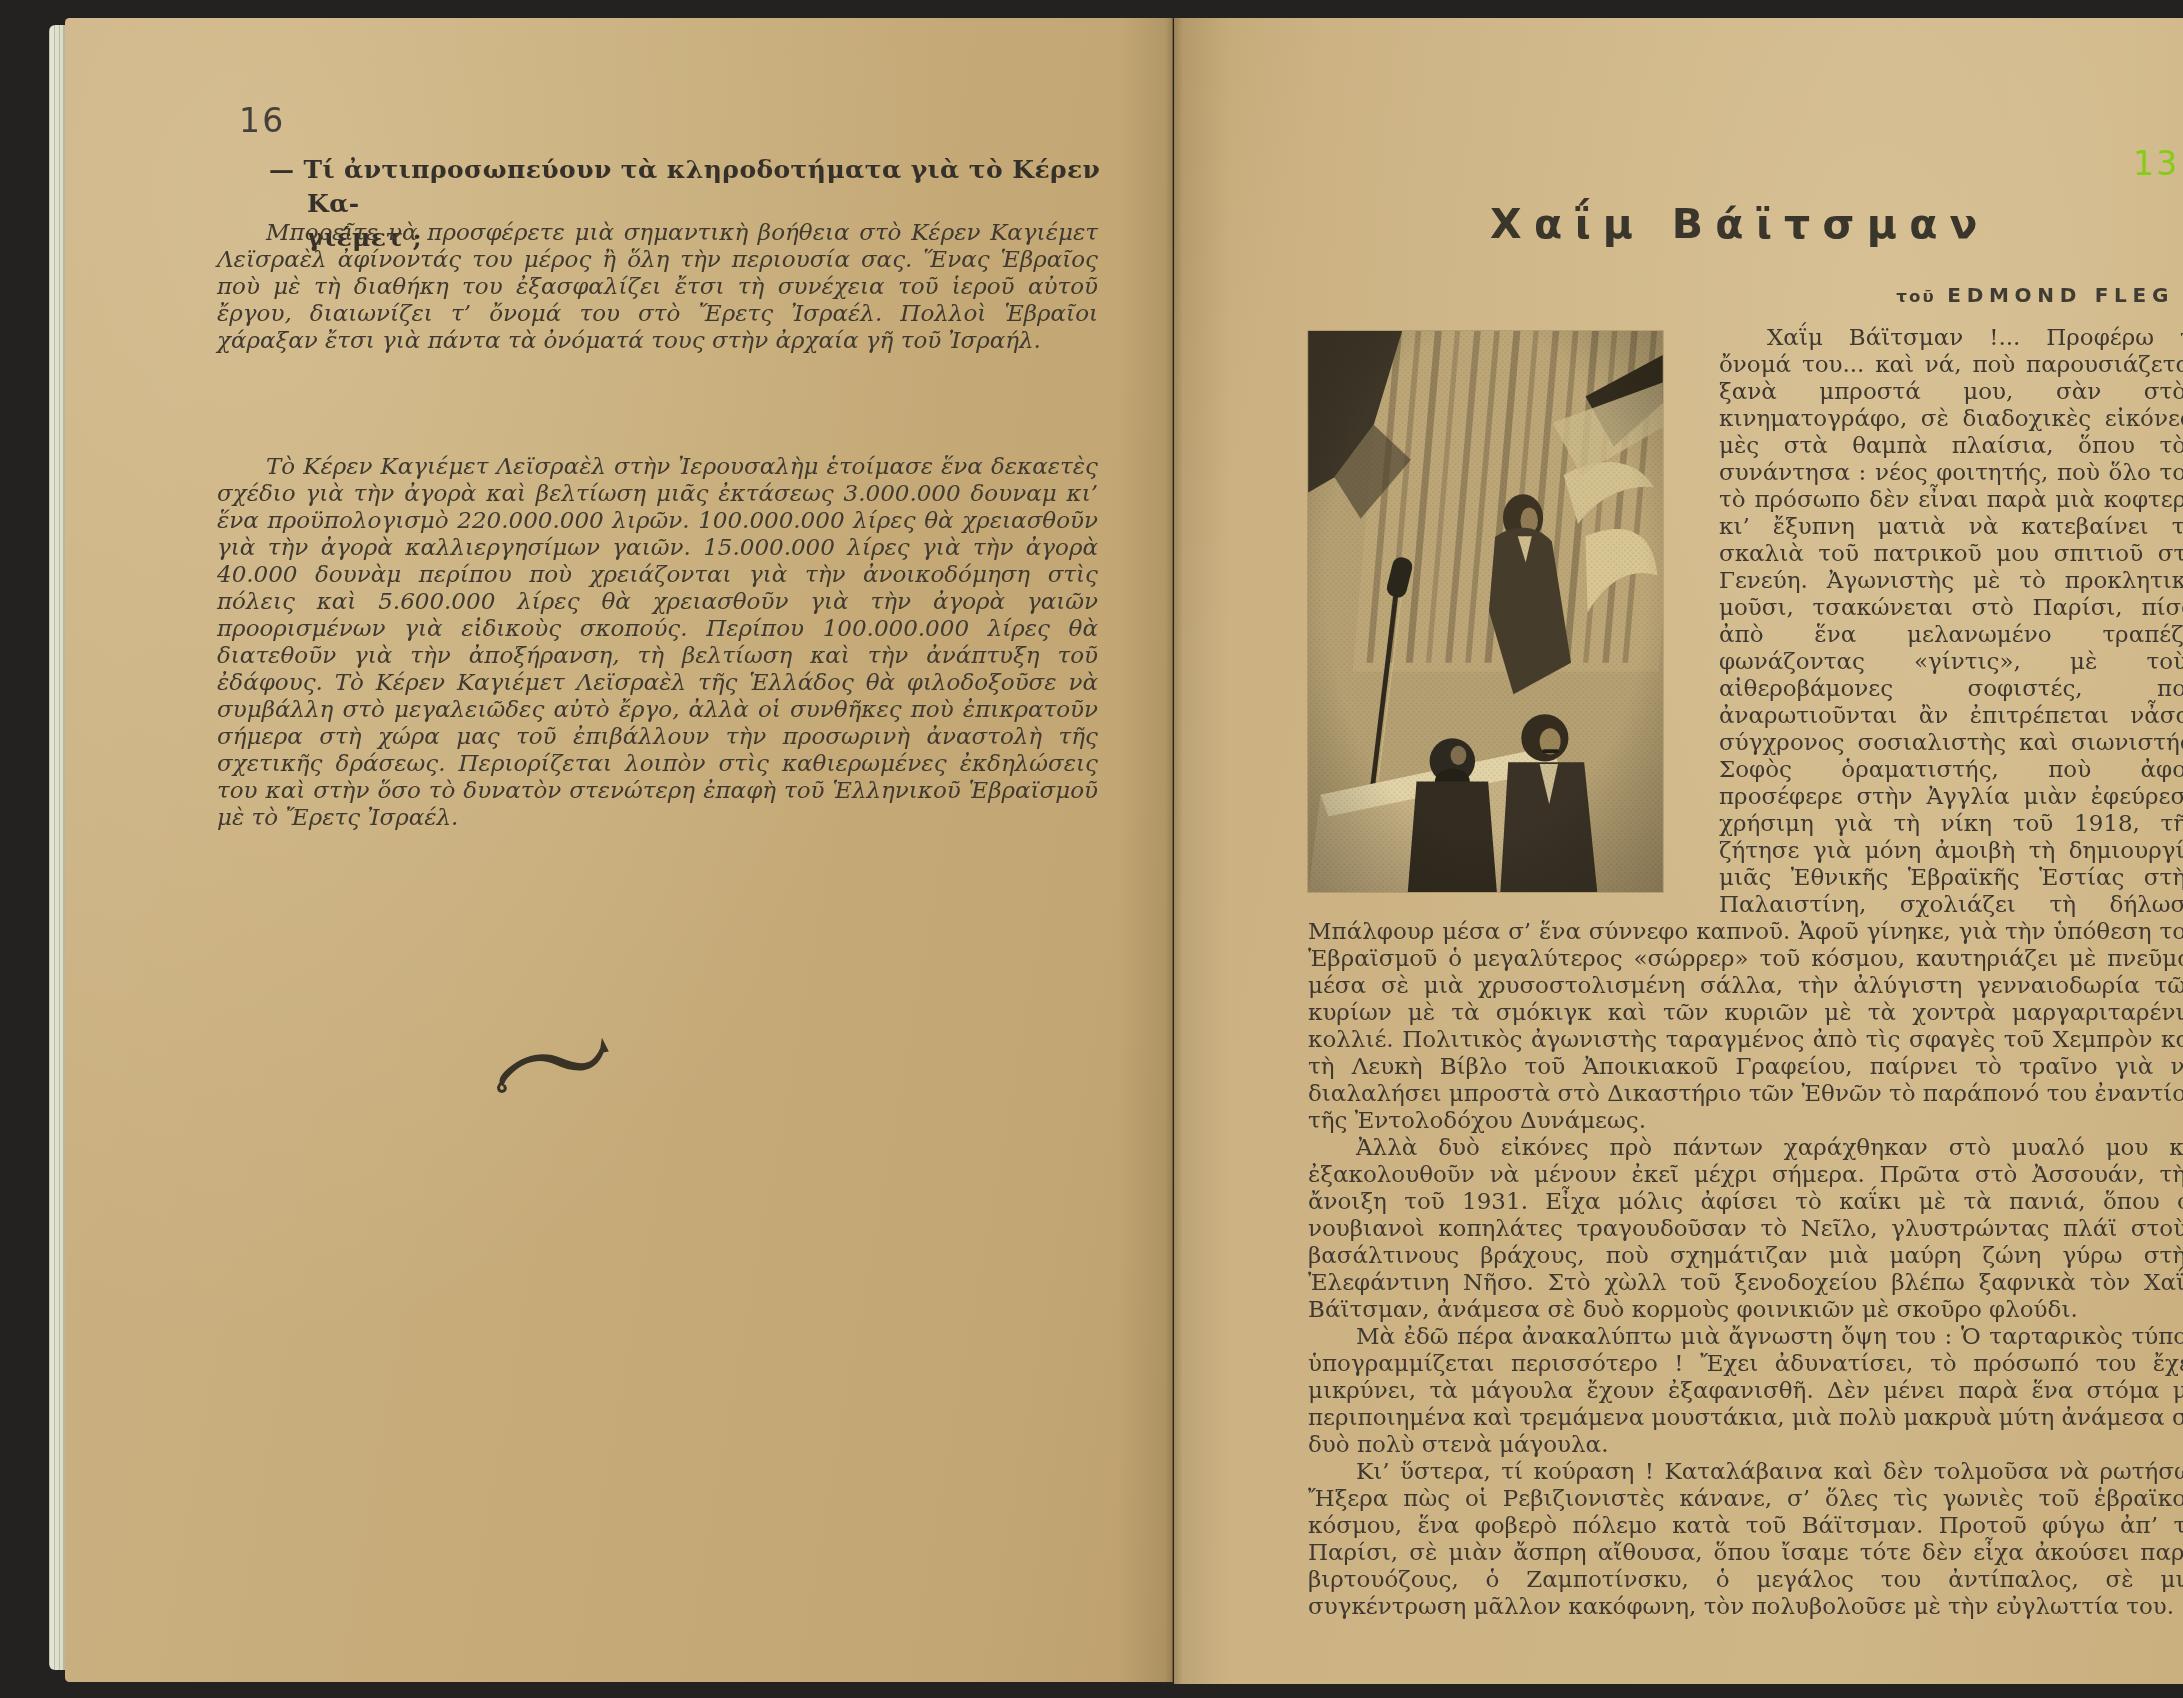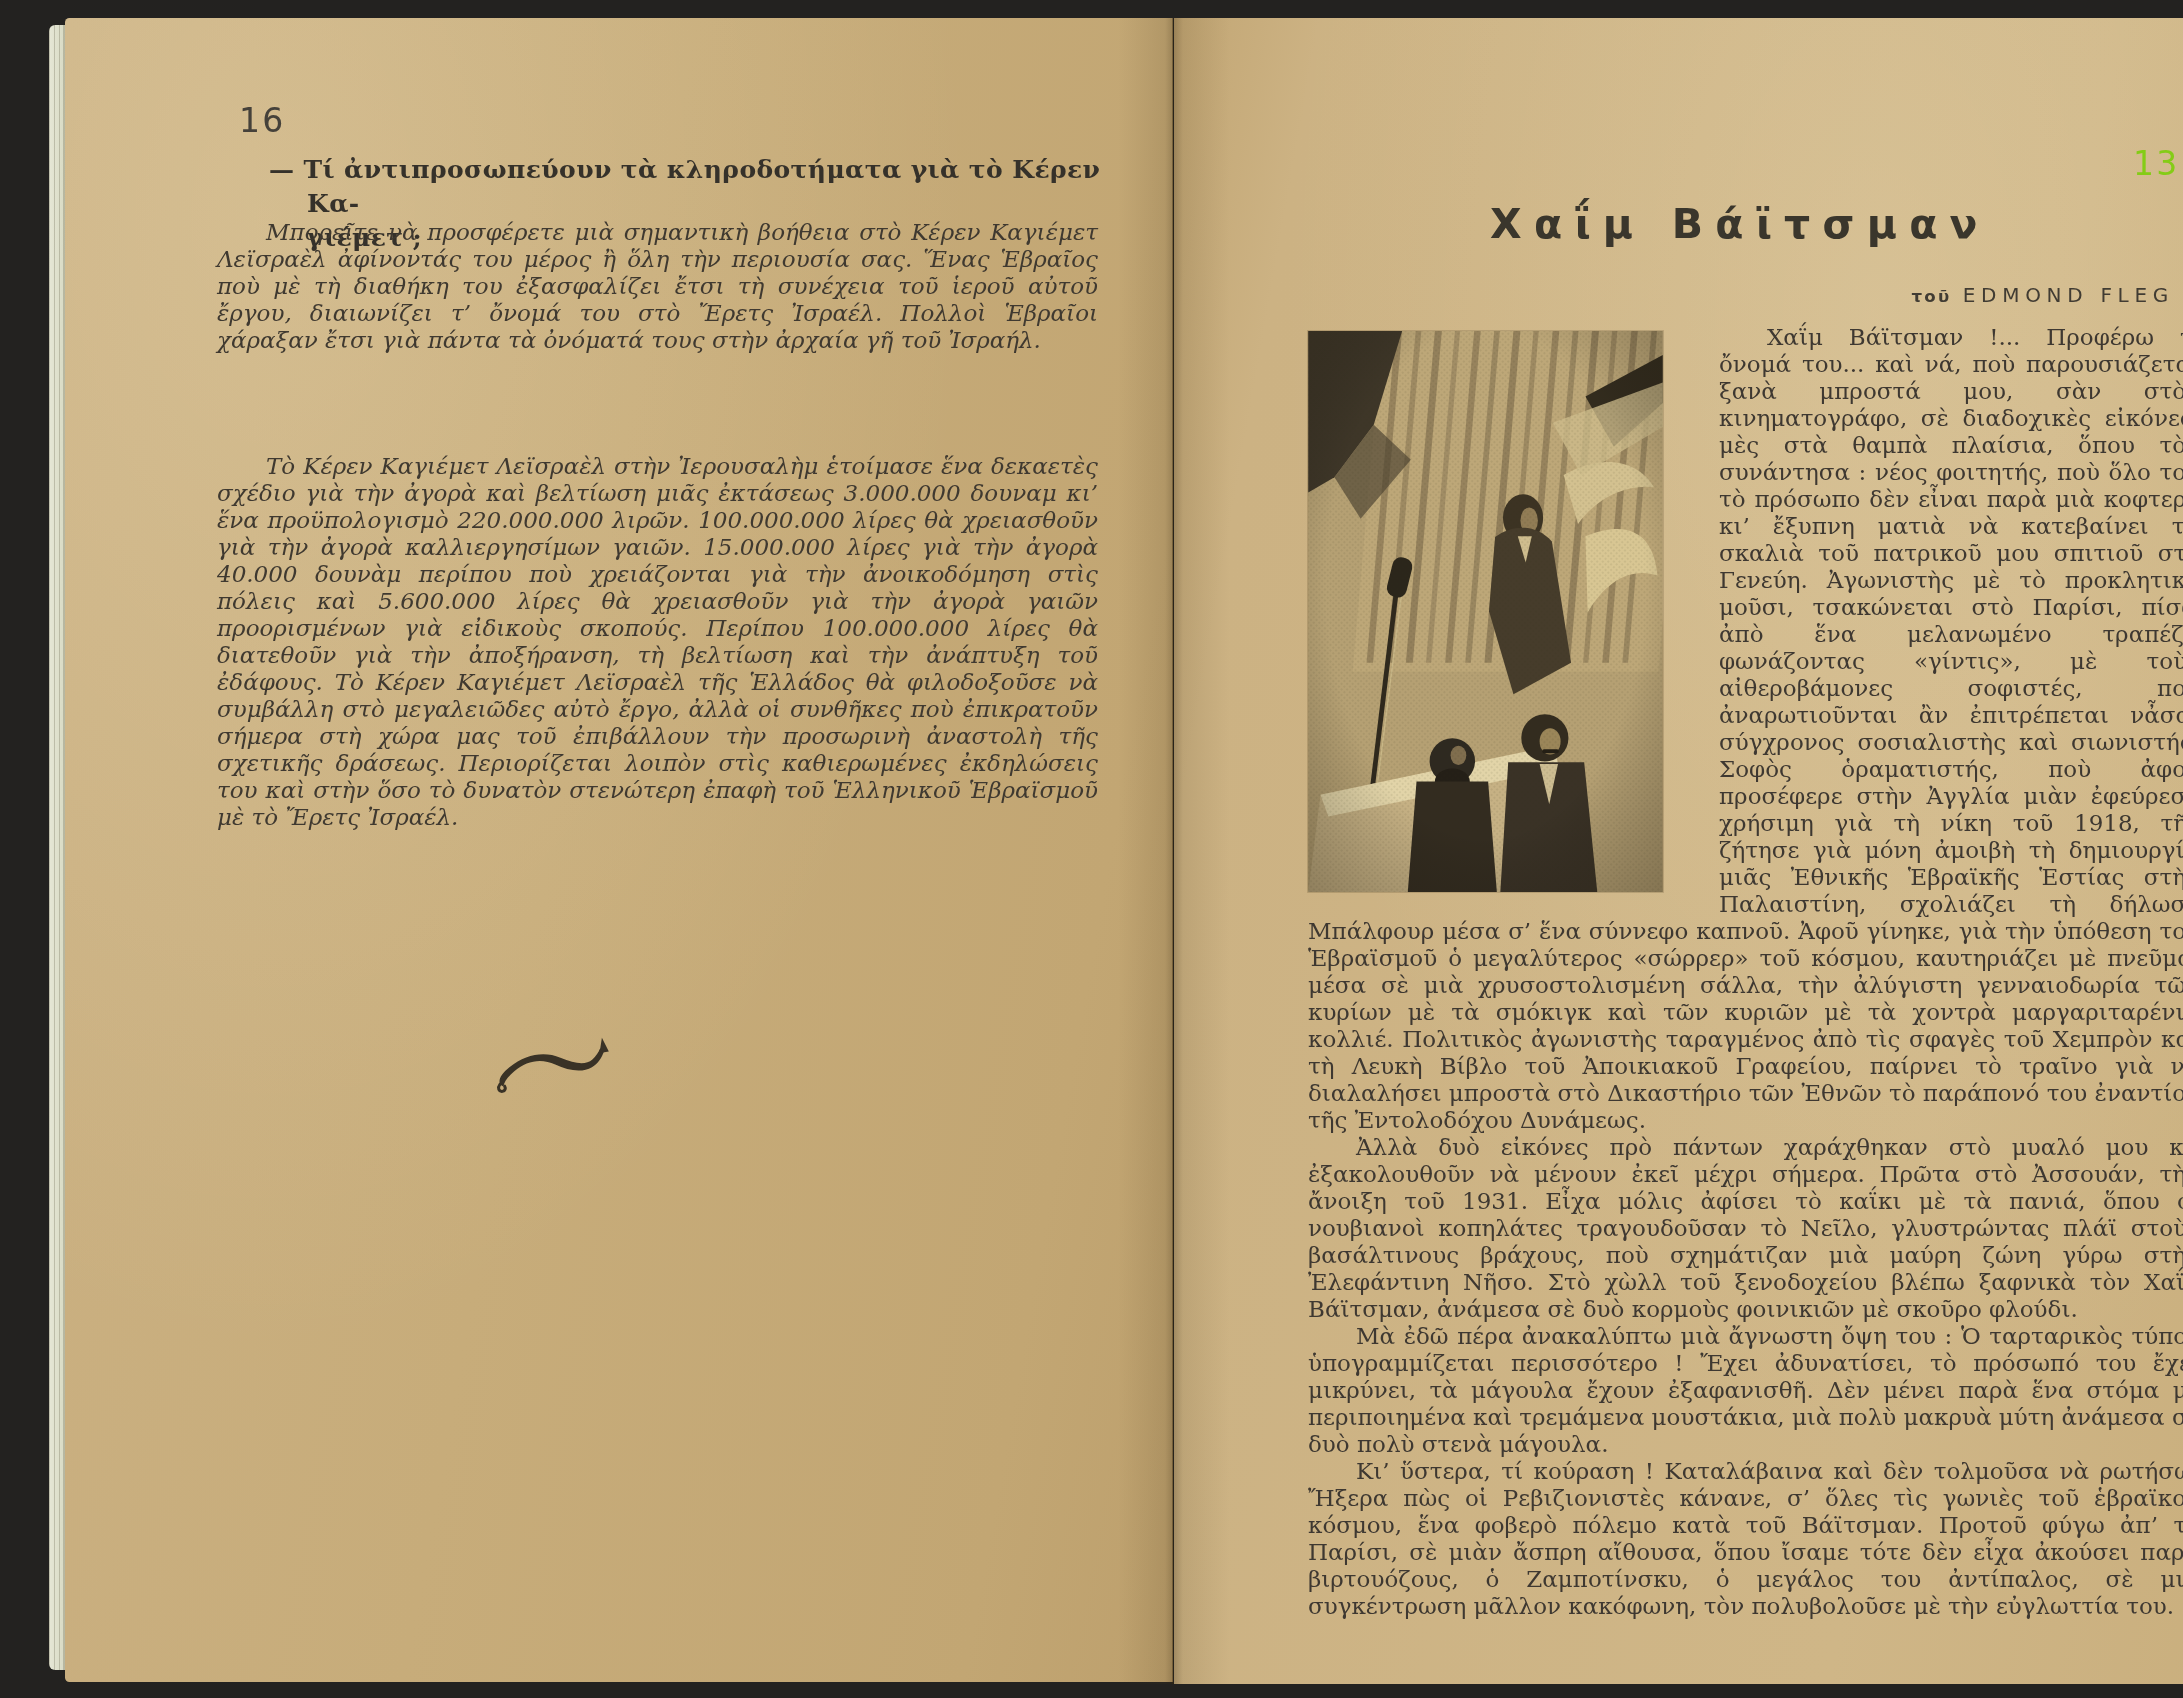--- a/index.html
+++ b/index.html
@@ -130,21 +130,21 @@
     white-space: nowrap;
   }
   .byline .prefix {
     font-size: 16.6px;
     font-weight: 700;
     letter-spacing: 2.2px;
     margin-right: 11.4px;
   }
   .byline .author {
     font-size: 20px;
-    font-weight: 400;
+    font-weight: 700;
     letter-spacing: 5.7px;
   }
 
   
   .photo {
     float: left;
     width: 355px; height: 561px;
     margin: 7px 56px 13px 0;
     background: #b49d6e;
     box-shadow: 0 0 0 0.9px rgba(90,72,40,.25), inset 0 0 26px rgba(60,45,20,.25);

